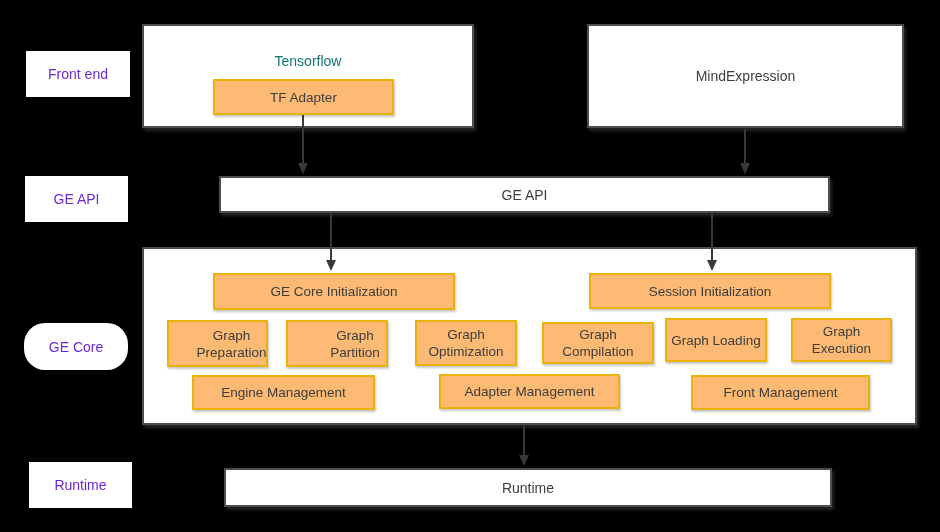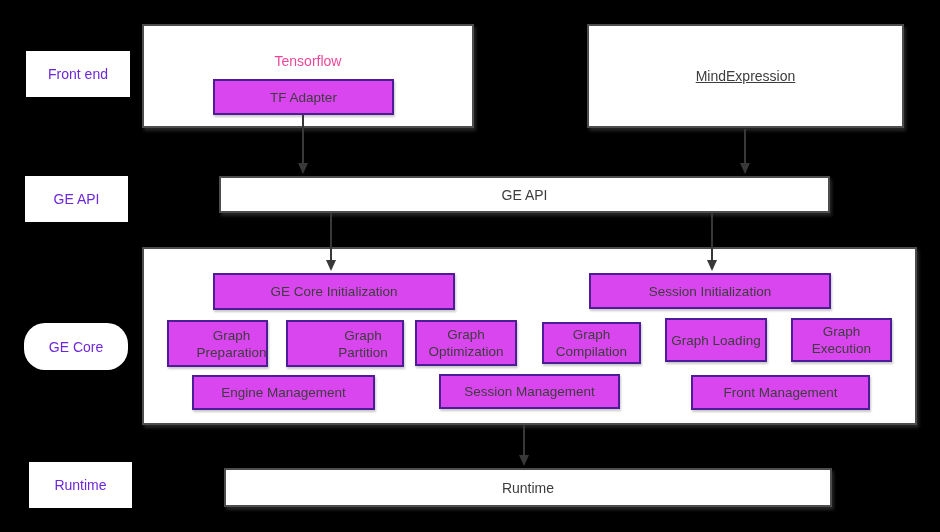--- a/index.html
+++ b/index.html
@@ -31,43 +31,42 @@
   .outbox {
     background: #ffffff;
     border: 2px solid #4d4d4d;
     box-shadow: 2px 3px 3px rgba(130,130,130,0.28);
   }
   .outbox-title {
     width: 100%;
     text-align: center;
     padding-top: 27px;
     font-size: 14px;
-    color: #ec4899;
+    color: #0f766e;
   }
   .outbox.center-all {
     display: flex;
     align-items: center;
     justify-content: center;
-    text-decoration: underline;
   }
   
   .bar {
     background: #ffffff;
     border: 2px solid #4d4d4d;
     box-shadow: 2px 3px 3px rgba(130,130,130,0.28);
     display: flex;
     align-items: center;
     justify-content: center;
     font-size: 14px;
     color: #3d3d3d;
   }
   
   .inbox {
-    background: #d946ef;
-    border: 2px solid #4c1d95;
+    background: #fdba74;
+    border: 2px solid #eab308;
     box-shadow: 1px 2px 2px rgba(0,0,0,0.22);
     display: flex;
     align-items: center;
     justify-content: center;
     text-align: center;
     font-size: 13.5px;
     line-height: 17px;
     color: #3d3d3d;
     padding: 0 4px;
   }
@@ -104,28 +103,28 @@
   <div class="abs outbox center-all" style="left:587px; top:24px; width:317px; height:104px;">MindExpression</div>
 
   <div class="abs bar" style="left:219px; top:176px; width:611px; height:37px;">GE API</div>
 
   <div class="abs outbox" style="left:142px; top:247px; width:775px; height:178px;"></div>
 
   <div class="abs inbox" style="left:213px; top:273px; width:242px; height:37px;">GE Core Initialization</div>
   <div class="abs inbox" style="left:589px; top:273px; width:242px; height:36px;">Session Initialization</div>
 
   <div class="abs inbox" style="left:167px; top:320px; width:101px; height:47px;padding-left:32px;">Graph Preparation</div>
-  <div class="abs inbox" style="left:286px; top:320px; width:118px; height:47px;padding-left:40px;">Graph Partition</div>
+  <div class="abs inbox" style="left:286px; top:320px; width:102px; height:47px;padding-left:40px;">Graph Partition</div>
   <div class="abs inbox" style="left:415px; top:320px; width:102px; height:46px;">Graph Optimization</div>
-  <div class="abs inbox" style="left:542px; top:322px; width:99px; height:42px;">Graph Compilation</div>
+  <div class="abs inbox" style="left:542px; top:322px; width:112px; height:42px;">Graph Compilation</div>
   <div class="abs inbox" style="left:665px; top:318px; width:102px; height:44px;">Graph Loading</div>
   <div class="abs inbox" style="left:791px; top:318px; width:101px; height:44px;">Graph Execution</div>
 
   <div class="abs inbox" style="left:192px; top:375px; width:183px; height:35px;">Engine Management</div>
-  <div class="abs inbox" style="left:439px; top:374px; width:181px; height:35px;">Session Management</div>
+  <div class="abs inbox" style="left:439px; top:374px; width:181px; height:35px;">Adapter Management</div>
   <div class="abs inbox" style="left:691px; top:375px; width:179px; height:35px;">Front Management</div>
 
   <div class="abs bar" style="left:224px; top:468px; width:608px; height:39px;">Runtime</div>
 
   <div>
     <div class="arrow-line" style="left:302px; top:115px; height:48px;"></div>
     <div class="arrow-head" style="left:298px; top:163px;"></div>
   </div>
   <div>
     <div class="arrow-line" style="left:744px; top:129px; height:34px;"></div>

